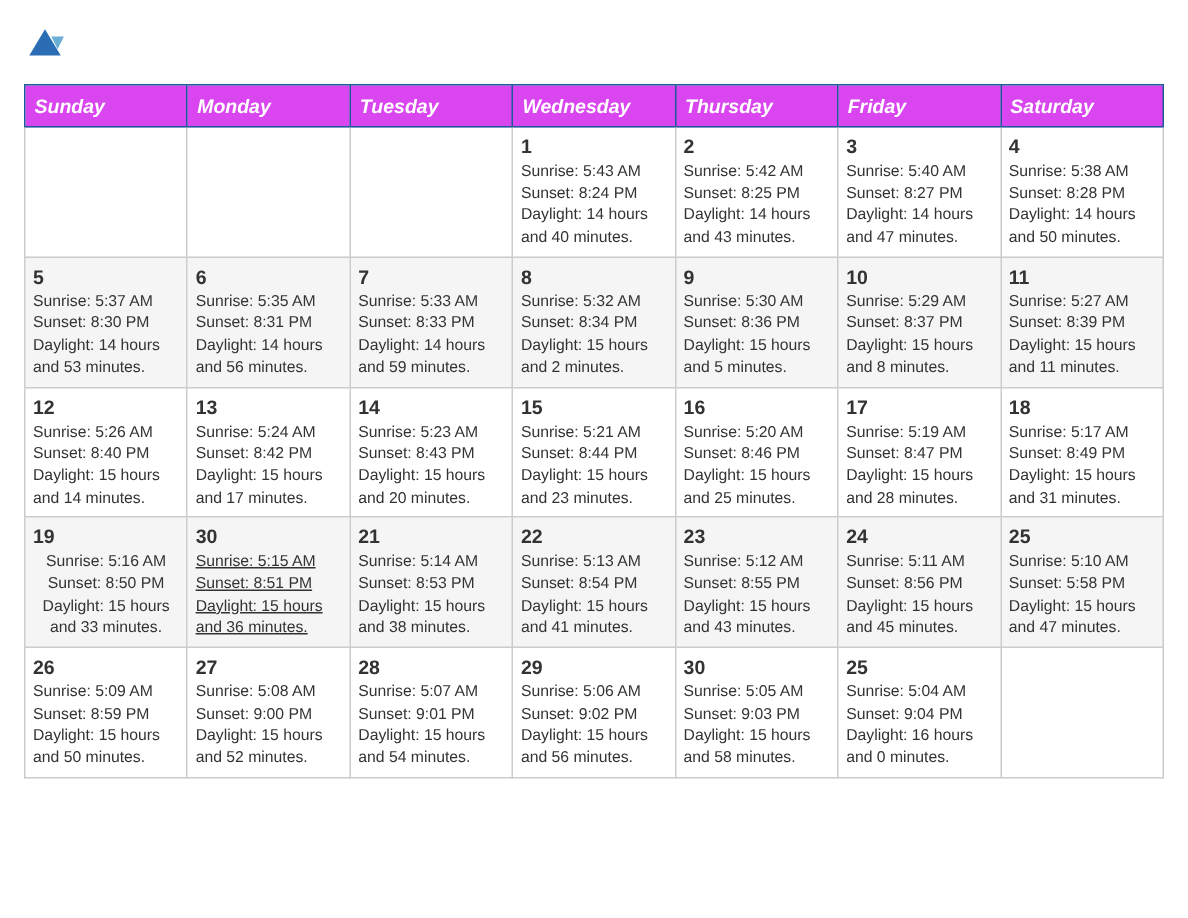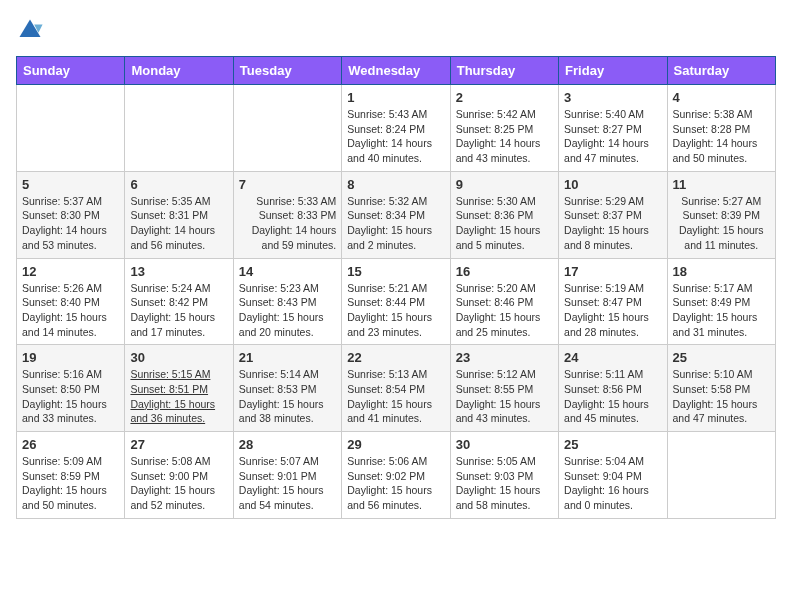--- a/index.html
+++ b/index.html
@@ -84,21 +84,22 @@
       font-size: 10.5px;
       line-height: 1.4;
     }
     tr:nth-child(odd) td {
       background-color: #fff;
     }
     tr:nth-child(even) td {
       background-color: #f5f5f5;
     }
     thead tr th {
-      background-color: #8b5cf6;
+      background-color: #d946ef;
+      font-style: italic;
     }
   </style>
 </head>
 <body>
 
 <div class="header">
   <div class="logo">
     <svg class="logo-icon" viewBox="0 0 40 40">
       <polygon points="20,5 35,30 5,30" fill="#2a6db5"></polygon>
       <polygon points="26,12 38,12 32,24" fill="#6aaed6"></polygon>
@@ -170,21 +171,21 @@
         </td>
         <td>
           <span class="day-number">6</span>
           <div class="cell-content" style="white-space: pre-line;">Sunrise: 5:35 AM
 Sunset: 8:31 PM
 Daylight: 14 hours
 and 56 minutes.</div>
         </td>
         <td>
           <span class="day-number">7</span>
-          <div class="cell-content" style="white-space: pre-line; text-align: right;">Sunrise: 5:33 AM
+          <div class="cell-content" style="white-space: pre-line;">Sunrise: 5:33 AM
 Sunset: 8:33 PM
 Daylight: 14 hours
 and 59 minutes.</div>
         </td>
         <td>
           <span class="day-number">8</span>
           <div class="cell-content" style="white-space: pre-line;">Sunrise: 5:32 AM
 Sunset: 8:34 PM
 Daylight: 15 hours
 and 2 minutes.</div>
@@ -198,21 +199,21 @@
         </td>
         <td>
           <span class="day-number">10</span>
           <div class="cell-content" style="white-space: pre-line;">Sunrise: 5:29 AM
 Sunset: 8:37 PM
 Daylight: 15 hours
 and 8 minutes.</div>
         </td>
         <td>
           <span class="day-number">11</span>
-          <div class="cell-content" style="white-space: pre-line; text-align: center;">Sunrise: 5:27 AM
+          <div class="cell-content" style="white-space: pre-line;">Sunrise: 5:27 AM
 Sunset: 8:39 PM
 Daylight: 15 hours
 and 11 minutes.</div>
         </td>
       </tr>
       <tr>
         <td>
           <span class="day-number">12</span>
           <div class="cell-content" style="white-space: pre-line;">Sunrise: 5:26 AM
 Sunset: 8:40 PM
@@ -258,21 +259,21 @@
           <span class="day-number">18</span>
           <div class="cell-content" style="white-space: pre-line;">Sunrise: 5:17 AM
 Sunset: 8:49 PM
 Daylight: 15 hours
 and 31 minutes.</div>
         </td>
       </tr>
       <tr>
         <td>
           <span class="day-number">19</span>
-          <div class="cell-content" style="white-space: pre-line;">Sunrise: 5:16 AM
+          <div class="cell-content" style="white-space: pre-line; text-align: center;">Sunrise: 5:16 AM
 Sunset: 8:50 PM
 Daylight: 15 hours
 and 33 minutes.</div>
         </td>
         <td>
           <span class="day-number">30</span>
           <div class="cell-content" style="white-space: pre-line; text-decoration: underline;">Sunrise: 5:15 AM
 Sunset: 8:51 PM
 Daylight: 15 hours
 and 36 minutes.</div>

